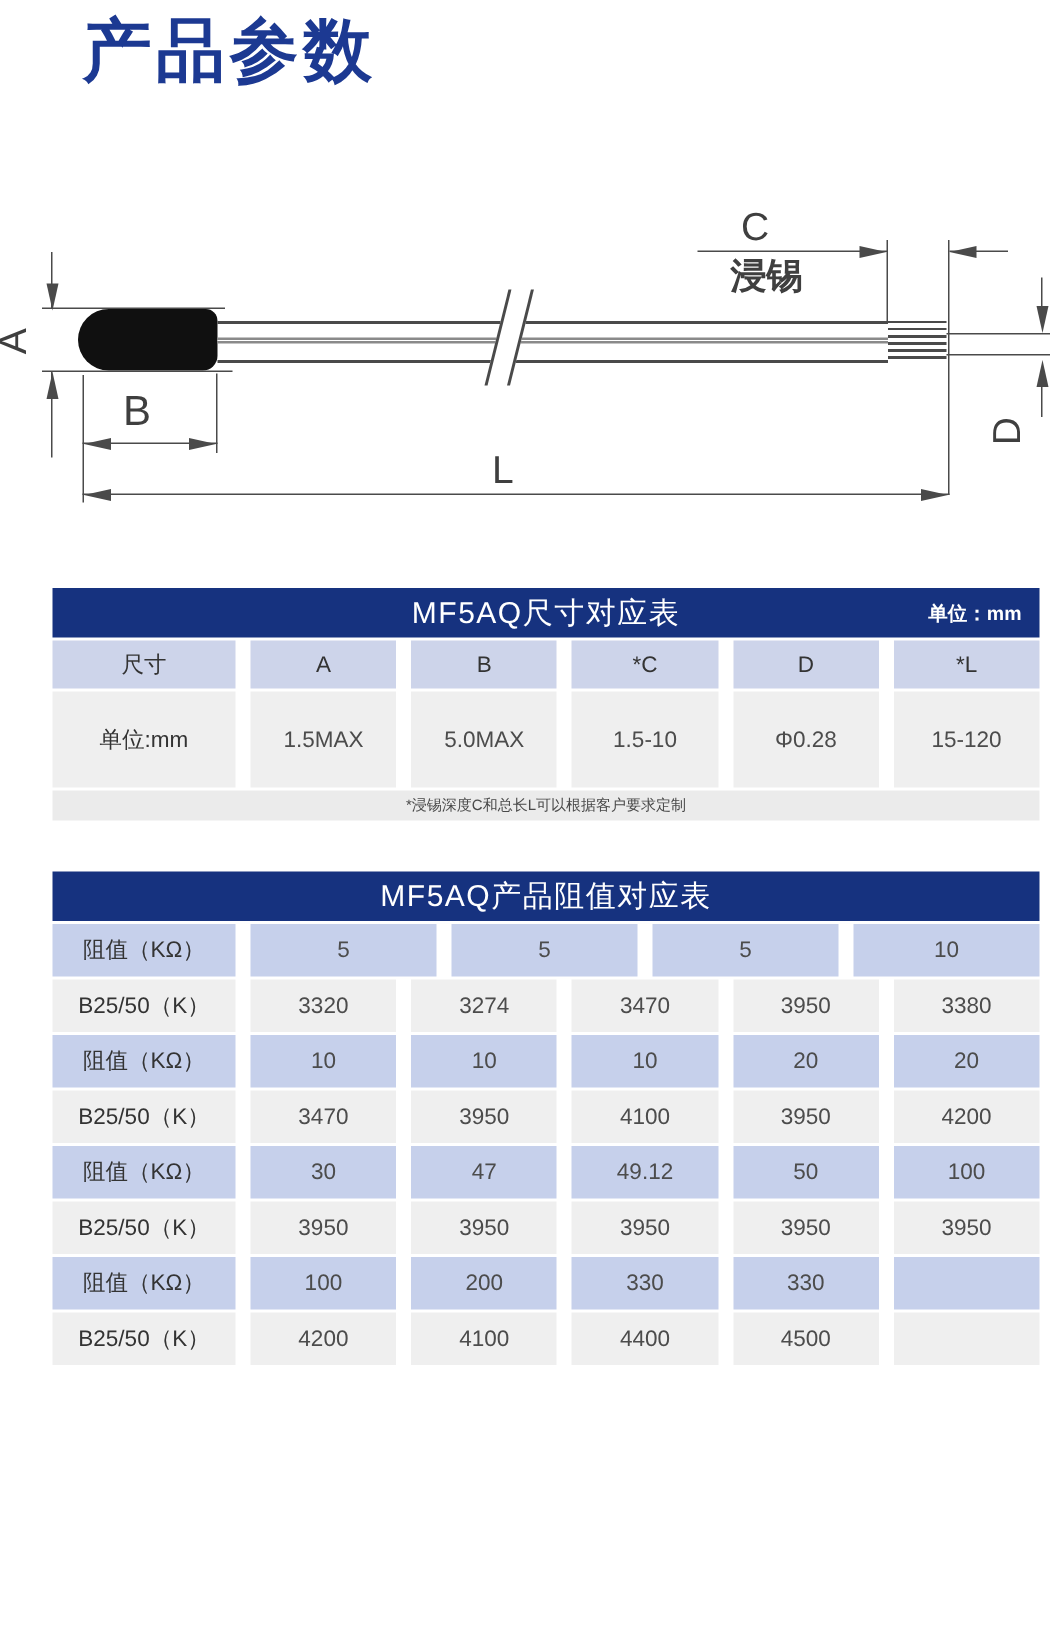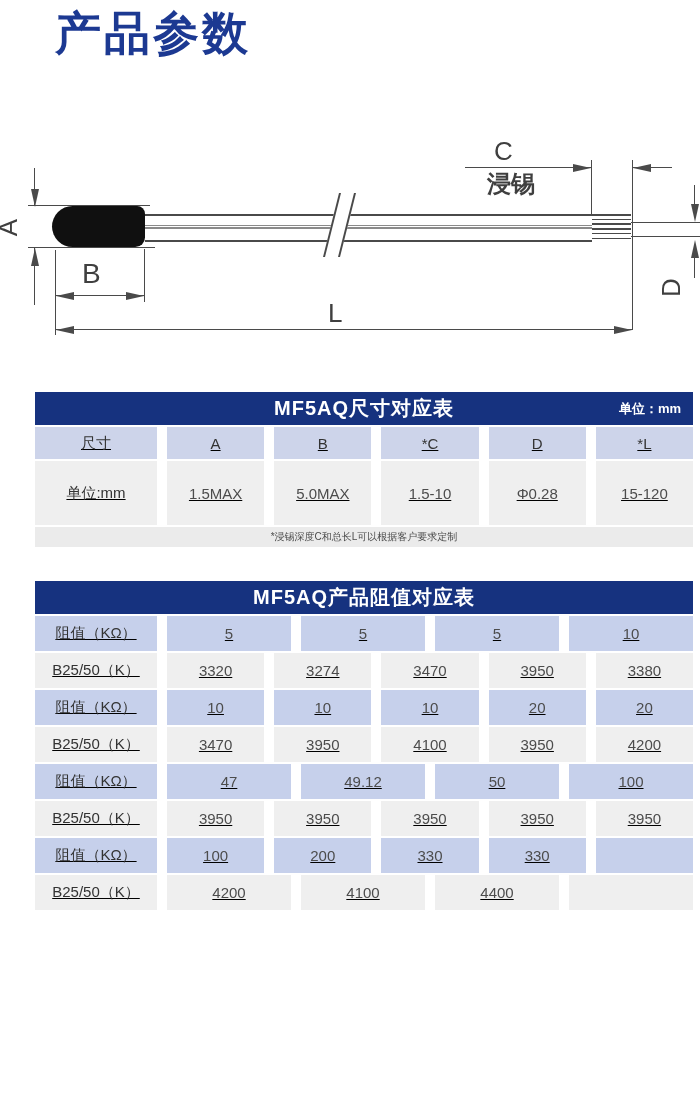--- a/index.html
+++ b/index.html
@@ -28,24 +28,24 @@
         background:linear-gradient(180deg,#8a8a8a 0 1.5px,#ffffff 1.5px 2.5px,#8a8a8a 2.5px 4px);}
   .break-mark{position:absolute;left:331px;top:193px;width:17px;height:64px;background:#fff;
         border-left:2px solid #4a4a4a;border-right:2px solid #4a4a4a;box-sizing:border-box;
         transform:skewX(-14deg);}
   .tinned{position:absolute;left:592px;top:214px;width:39px;height:28px;
         background:repeating-linear-gradient(180deg,#4a4a4a 0 1.6px,#ffffff 1.6px 4.7px);}
 
   
   .tbl{position:absolute;left:35px;width:658px;display:flex;flex-direction:column;gap:2px;}
   .band{height:33px;background:#16327f;position:relative;display:flex;align-items:center;justify-content:center;}
-  .band-title{color:#fff;font-size:20px;font-weight:700;letter-spacing:1px;}
+  .band-title{color:#fff;font-size:20px;font-weight:400;letter-spacing:1px;}
   .band-unit{position:absolute;right:12px;top:0;bottom:0;display:flex;align-items:center;
         color:#fff;font-size:13px;font-weight:700;}
-  .row{display:flex;gap:10px;text-decoration:underline;}
+  .row{display:flex;gap:10px;}
   .cell{flex:1 1 0;display:flex;align-items:center;justify-content:center;
         font-size:15px;color:#4c4c4c;}
   .cell.lab{flex:0 0 122px;color:#333;font-weight:500;}
   .hdr .cell{background:#cdd4ea;height:32px;color:#333;}
   .data1 .cell{background:#efefef;height:64px;}
   .note-row{height:20px;background:#ebebeb;display:flex;align-items:center;justify-content:center;
         font-size:10px;color:#4a4a4a;}
   .t2 .row .cell{height:35px;}
   .t2 .blue .cell{background:#c6d0eb;}
   .t2 .gray .cell{background:#efefef;}
@@ -159,20 +159,21 @@
     <div class="row gray">
       <div class="cell lab">B25/50（K）</div>
       <div class="cell">3470</div>
       <div class="cell">3950</div>
       <div class="cell">4100</div>
       <div class="cell">3950</div>
       <div class="cell">4200</div>
     </div>
     <div class="row blue">
       <div class="cell lab">阻值（KΩ）</div>
+      <div class="cell">30</div>
       <div class="cell">47</div>
       <div class="cell">49.12</div>
       <div class="cell">50</div>
       <div class="cell">100</div>
     </div>
     <div class="row gray">
       <div class="cell lab">B25/50（K）</div>
       <div class="cell">3950</div>
       <div class="cell">3950</div>
       <div class="cell">3950</div>
@@ -185,17 +186,18 @@
       <div class="cell">200</div>
       <div class="cell">330</div>
       <div class="cell">330</div>
       <div class="cell"></div>
     </div>
     <div class="row gray">
       <div class="cell lab">B25/50（K）</div>
       <div class="cell">4200</div>
       <div class="cell">4100</div>
       <div class="cell">4400</div>
+      <div class="cell">4500</div>
       <div class="cell"></div>
     </div>
   </div>
 
 </div>
 
 </body></html>

